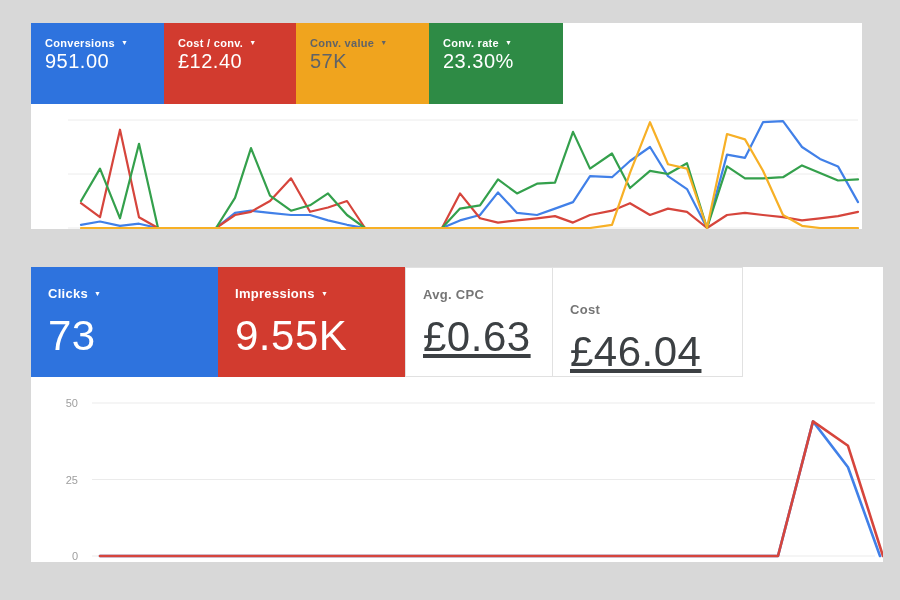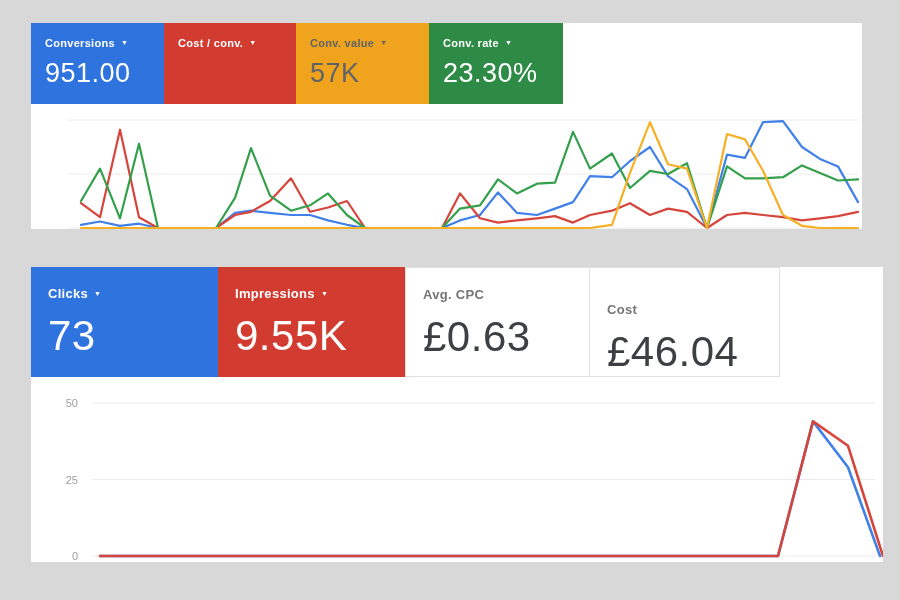--- a/index.html
+++ b/index.html
@@ -8,45 +8,46 @@
          font-family:"Liberation Sans",sans-serif;}
   .panel{position:absolute;background:#FFFFFF;}
   .panel-top{left:31px;top:23px;width:831px;height:206px;}
   .panel-bottom{left:31px;top:267px;width:852px;height:295px;}
   .cards{position:absolute;left:0;top:0;display:flex;}
   .card{display:flex;flex-direction:column;cursor:pointer;}
   .panel-top .card{height:81px;padding:14px 0 0 14px;}
   .panel-bottom .card{height:110px;padding:19px 0 0 17px;}
   .card-label{font-size:11px;font-weight:bold;letter-spacing:.3px;white-space:nowrap;}
   .panel-bottom .card-label{font-size:13px;}
-  .card-value{font-size:27px;letter-spacing:.5px;margin-top:9px;}
+  .card-value{font-size:20px;letter-spacing:.5px;margin-top:1px;}
   .panel-bottom .card-value{font-size:42px;margin-top:11px;}
   .caret{font-size:7px;margin-left:6px;vertical-align:2px;}
   .card.white{background:#fff;border:1px solid #E1E1E1;}
   .card.white .card-label{color:#757575;}
-  .card.white .card-value{color:#3C4043;}
+  .card.white .card-value{color:#3C4043;text-decoration:underline;}
   .card.white.no-left{border-left:0;justify-content:flex-end;}
   svg.chart{position:absolute;left:0;display:block;}
   #chart-top{top:81px;width:831px;height:125px;}
   #chart-bottom{top:111px;width:852px;height:184px;}
   svg text{font-family:"Liberation Sans",sans-serif;}
 </style>
 </head>
 <body>
 
 <div class="stage">
 
   <section class="panel panel-top">
     <div class="cards">
       <div class="card" style="width: 133px; background: rgb(46, 115, 222); color: rgb(255, 255, 255);">
         <span class="card-label"><span>Conversions</span><span class="caret">▼</span></span>
         <span class="card-value">951.00</span>
       </div>
       <div class="card" style="width: 132px; background: rgb(210, 59, 47); color: rgb(255, 255, 255);">
         <span class="card-label"><span>Cost / conv.</span><span class="caret">▼</span></span>
+        <span class="card-value">£12.40</span>
       </div>
       <div class="card" style="width: 133px; background: rgb(240, 164, 30); color: rgb(95, 99, 104);">
         <span class="card-label"><span>Conv. value</span><span class="caret">▼</span></span>
         <span class="card-value">57K</span>
       </div>
       <div class="card" style="width: 134px; background: rgb(46, 139, 69); color: rgb(255, 255, 255);">
         <span class="card-label"><span>Conv. rate</span><span class="caret">▼</span></span>
         <span class="card-value">23.30%</span>
       </div>
     </div>
@@ -64,21 +65,21 @@
   <section class="panel panel-bottom">
     <div class="cards">
       <div class="card" style="width: 187px; background: rgb(46, 115, 222); color: rgb(255, 255, 255);">
         <span class="card-label"><span>Clicks</span><span class="caret">▼</span></span>
         <span class="card-value">73</span>
       </div>
       <div class="card" style="width: 187px; background: rgb(210, 59, 47); color: rgb(255, 255, 255);">
         <span class="card-label"><span>Impressions</span><span class="caret">▼</span></span>
         <span class="card-value">9.55K</span>
       </div>
-      <div class="card white" style="width:185px">
+      <div class="card white" style="width:148px">
         <span class="card-label"><span>Avg. CPC</span></span>
         <span class="card-value">£0.63</span>
       </div>
       <div class="card white no-left" style="width:190px">
         <span class="card-label"><span>Cost</span></span>
         <span class="card-value">£46.04</span>
       </div>
     </div>
     <svg id="chart-bottom" class="chart" viewBox="0 0 852 184">
         <line x1="61" y1="178" x2="844" y2="178" stroke="#EBEBEB" stroke-width="1"></line>

